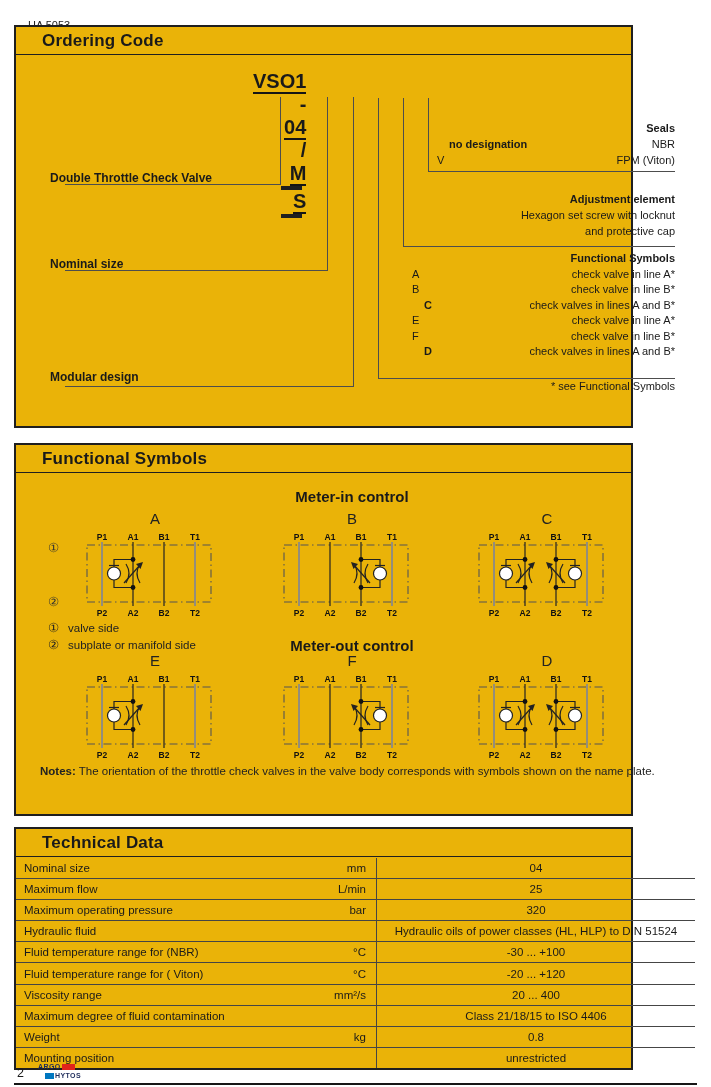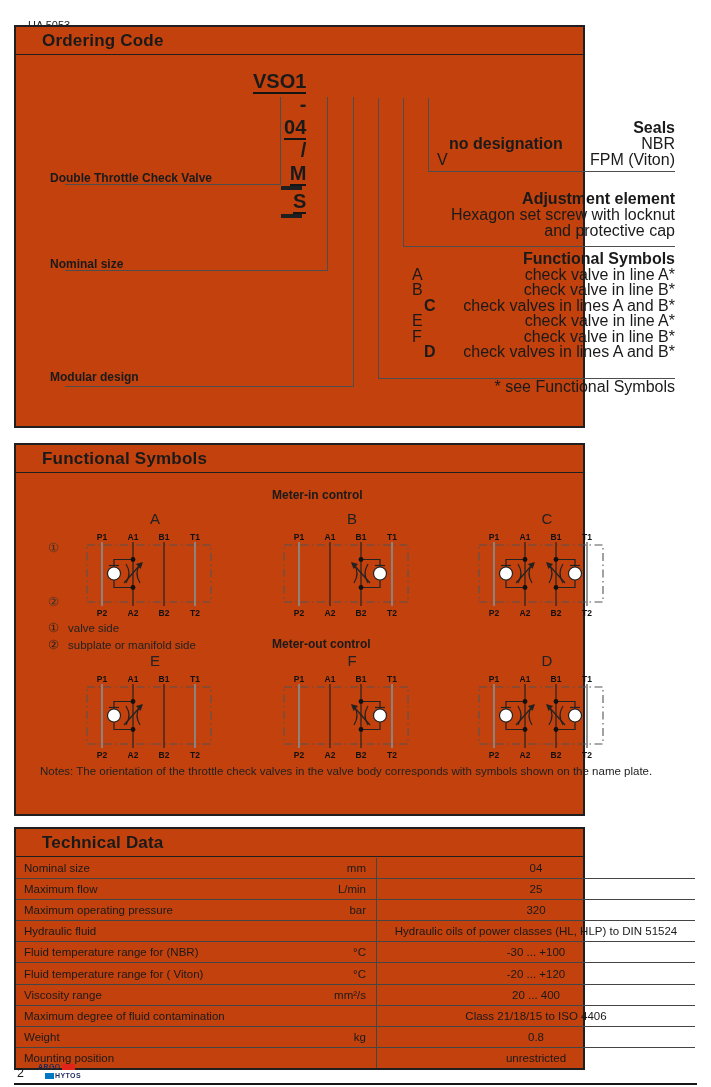--- a/index.html
+++ b/index.html
@@ -6,67 +6,67 @@
   html,body { width:711px; height:1087px; }
   body {
     position: relative;
     font-family: "Liberation Sans", sans-serif;
     background: #ffffff;
     color: #1a1a1a;
     overflow: hidden;
   }
   .abs { position:absolute; }
   .sec {
-    position:absolute; left:14px; width:571px;
-    border:2px solid #1f1f1f; background:#c2410c;
+    position:absolute; left:14px; width:619px;
+    border:2px solid #1f1f1f; background:#eab308;
   }
   .sec-title {
     font-size:17px; font-weight:bold; letter-spacing:.2px;
     padding:4px 0 3px 26px; border-bottom:1.5px solid #1f1f1f;
   }
   #doc-code { left:28px; top:19px; font-size:11px; color:#222; }
 
   
   #code-row { left:253px; top:71px; height:28px; display:flex; align-items:flex-end;flex-direction:column; }
   .code-seg { font-size:20px; font-weight:bold; line-height:1; padding-bottom:3px; white-space:pre; }
   .code-seg.u { border-bottom:2px solid #151515; padding-bottom:1px; }
   .code-box { width:21px; height:23px; border:2px solid #1f1f1f; margin:0 4px 1px 3px; background:#fff; display:inline-block; }
 
   .vl { position:absolute; width:1px; background:#4d4d4d; }
   .hl { position:absolute; height:1px; background:#4d4d4d; }
 
   .ol-label { position:absolute; left:50px; font-size:12px; font-weight:bold;margin-top:8px; }
 
-  .rblock { position:absolute; font-size:16px; line-height:16px; }
+  .rblock { position:absolute; font-size:11px; line-height:16px; }
   .rblock .rb-title { font-weight:bold; text-align:right; }
   .rblock .rb-line { text-align:right; }
   .rb-row { display:flex; justify-content:space-between; }
   .rb-row .bold { font-weight:bold;padding-left:12px; }
   #seals-block { left:437px; top:120px; width:238px; }
   #adj-block   { left:437px; top:191px; width:238px; }
   #fn-block    { left:412px; top:251px; width:263px; line-height:15.5px; }
   #fn-footnote { text-align:right; margin-top:19px; }
 
   
-  .meter-label { position:absolute; width:160px; text-align:left; font-size:12px; font-weight:bold; }
+  .meter-label { position:absolute; width:160px; text-align:center; font-size:15px; font-weight:bold; }
   #meter-in  { left:272px; top:488px; }
   #meter-out { left:272px; top:637px; }
   .diag-wrap { position:absolute; width:150px; }
   .diag-letter { height:22px; font-size:15px; text-align:center; line-height:20px; color:#222; }
   .pl { font:bold 8.5px "Liberation Sans", sans-serif; fill:#111; }
   .circ-marker { position:absolute; left:48px; font-size:12.5px; color:#333; }
   #legend { left:48px; top:620px; font-size:11.5px; line-height:17px; color:#222; }
   .legend-row { display:flex; }
   .legend-marker { width:20px; font-size:12.5px; }
   #notes {
     left:40px; top:763px; width:632px;
     font-size:11.5px; line-height:16px;
     padding-left:42px; text-indent:-42px; color:#222;
   }
-  #notes b { font-weight:normal;margin-top:38px; }
+  #notes b { font-weight:bold;margin-top:38px; }
 
   
   #tech-table { position:absolute; left:16px; top:858px; width:679px; height:210px; display:flex; flex-direction:column; }
   .tt-row { flex:1; display:flex; align-items:stretch; border-top:1px solid #454545; font-size:11.5px; }
   .tt-row:first-child { border-top:none; }
   .tt-left { width:361px; display:flex; justify-content:space-between; align-items:center; padding:0 10px 0 8px; border-right:1px solid #454545; }
   .tt-right { flex:1; display:flex; align-items:center; justify-content:center; text-align:center; }
 
   
   #page-num { left:17px; top:1066px; font-size:12.5px; }

